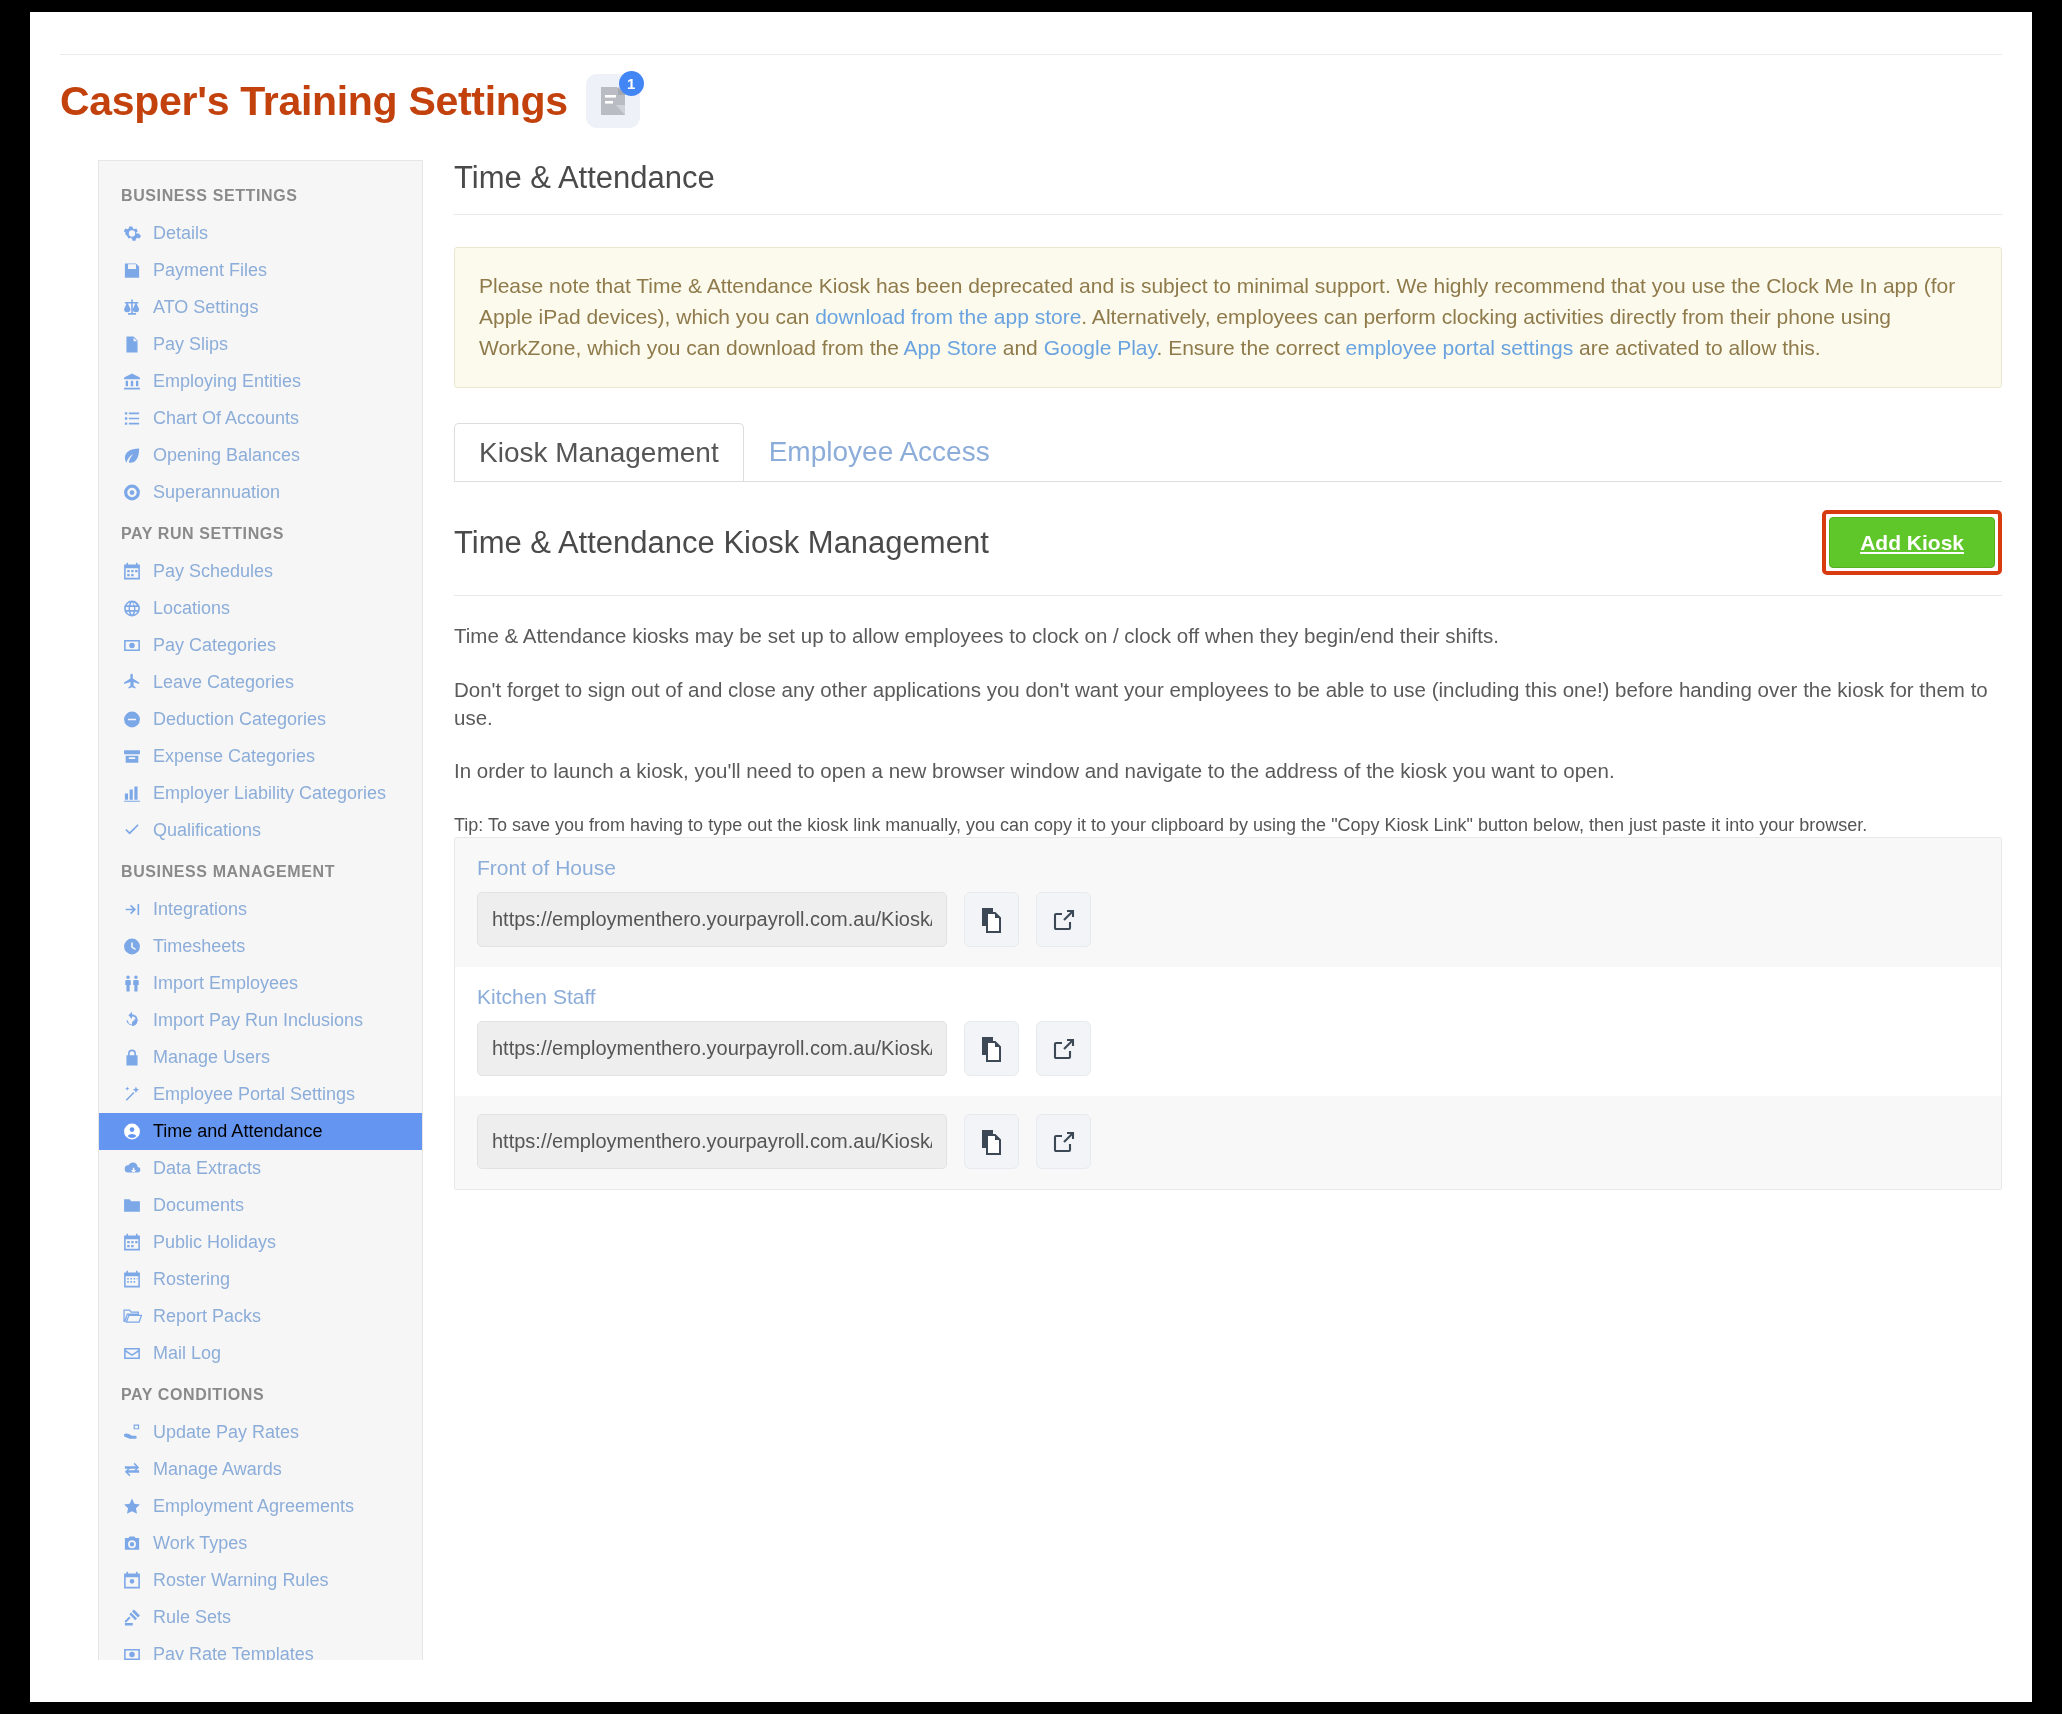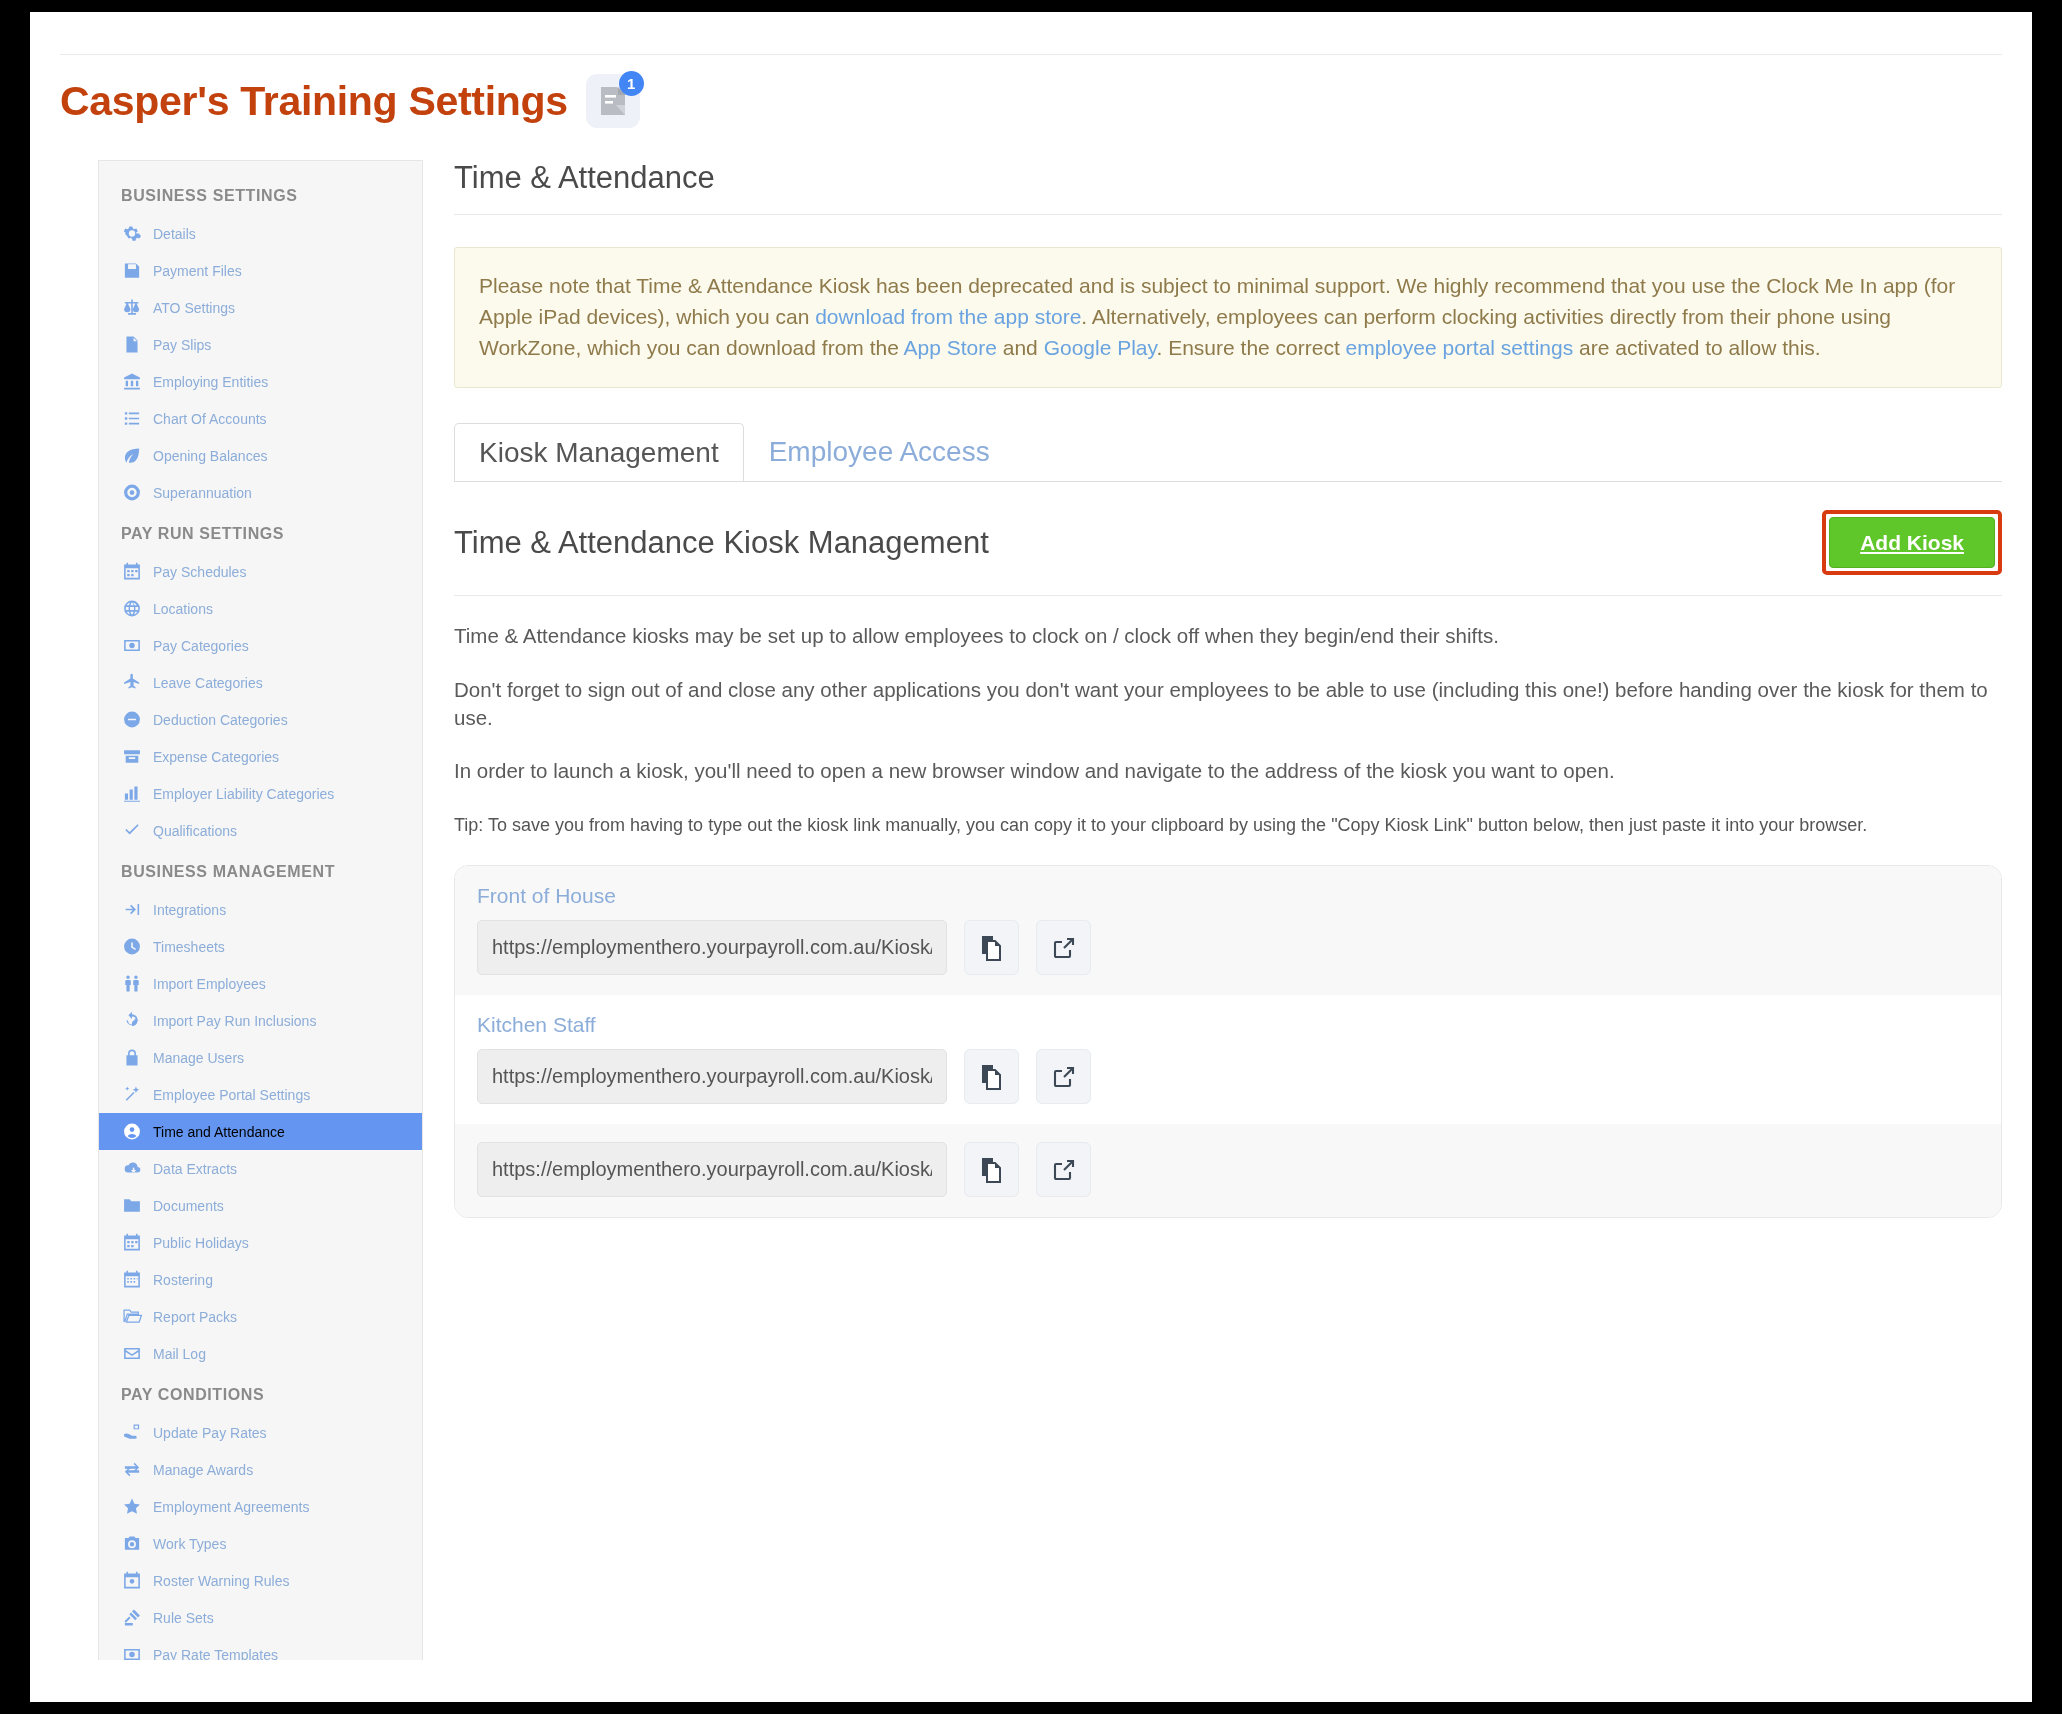--- a/index.html
+++ b/index.html
@@ -94,21 +94,21 @@
     padding: 14px 0 10px 22px;
     text-transform: uppercase;
   }
   .side-item {
     display: flex;
     align-items: center;
     gap: 10px;
     height: 37px;
     padding-left: 22px;
     color: #8cadd9;
-    font-size: 14px;
+    font-size: 18px;
     white-space: nowrap;
     overflow: hidden;
   }
   .side-item .si-icon {
     flex: 0 0 22px;
     width: 22px;
     height: 20px;
     display: flex;
     align-items: center;
     justify-content: center;
@@ -215,23 +215,22 @@
   .para {
     font-size: 20.5px;
     color: #5a5a5a;
     padding-top: 26px;
     line-height: 1.35;
   }
   .para.tip { font-size: 18px; color: #555555; padding-top: 28px; }
 
   
   .kiosk-list {
-    margin-top: 28px;
     border: 1px solid #e8e8e8;
-    border-radius: 14px;
+    border-radius: 2px;
     overflow: hidden;
   }
   .kiosk-row {
     padding: 18px 22px 20px 22px;
     background: #ffffff;
   }
   .kiosk-row.shaded { background: #f8f8f8; }
   .kiosk-name {
     color: #8cadd9;
     font-size: 21px;

